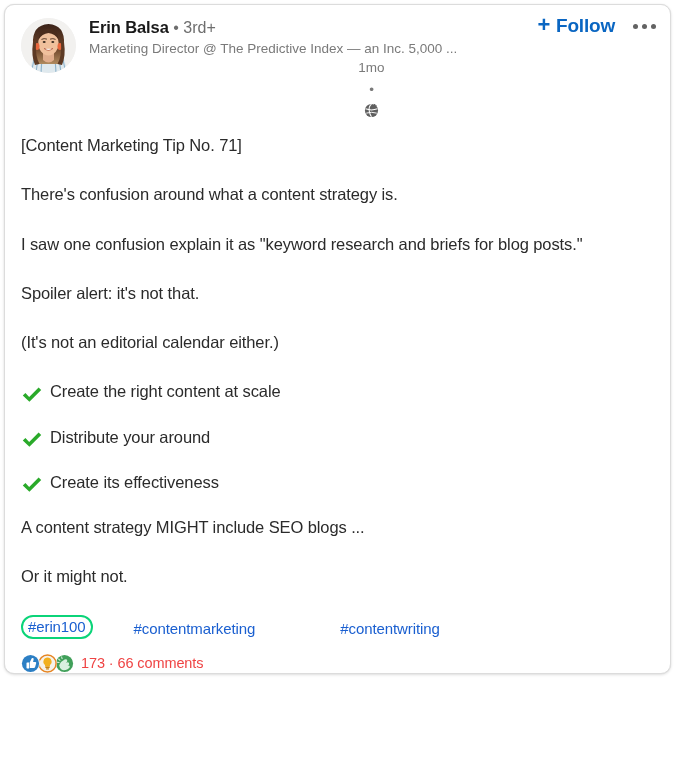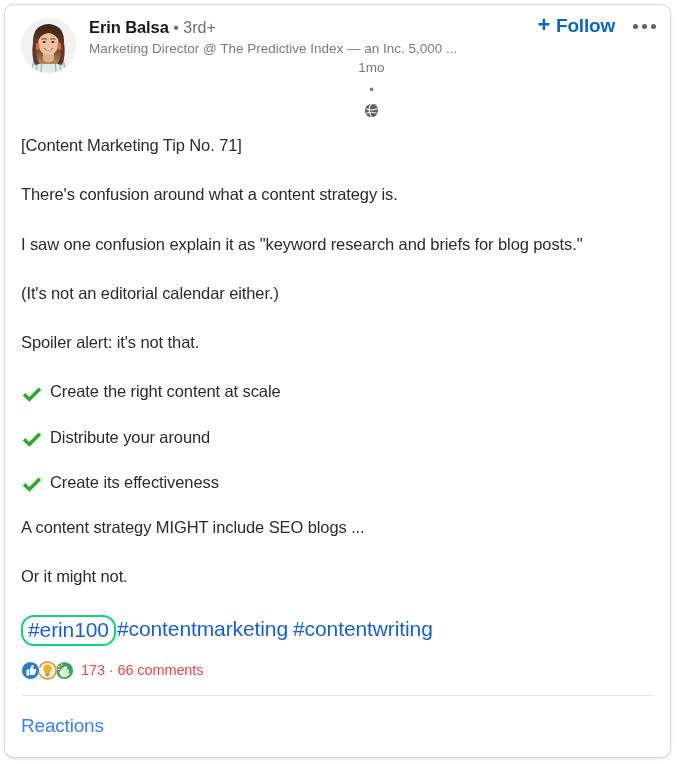--- a/index.html
+++ b/index.html
@@ -13,21 +13,21 @@
     overflow: hidden;
     font-family: "Liberation Sans", sans-serif;
     -webkit-font-smoothing: antialiased;
   }
 
   .post-card {
     position: absolute;
     left: 4px;
     top: 4px;
     width: 667px;
-    height: 754px;
+    height: 670px;
     background: #ffffff;
     border: 1px solid #dcdcdc;
     border-radius: 10px;
     box-sizing: border-box;
     box-shadow: 0 1px 3px rgba(0,0,0,0.13), 0 0 1px rgba(0,0,0,0.10);
     overflow: hidden;
   }
 
   
   .post-header {
@@ -165,26 +165,27 @@
     margin-right: 7px;
     line-height: 0;
     position: relative;
     top: 2px;
   }
   .check-icon svg { display: block; }
   .bullet-text { flex: 1 1 auto; }
 
   .hashtags {
     margin: 0 0 9px 0;
-    font-size: 21px;
+    font-size: 15px;
     line-height: 1.35;
     letter-spacing: -0.1px;
     display: flex;
-    align-items: flex-start;
+    align-items: flex-end;
     flex-wrap: wrap;
+    gap: 40px;
   }
   .hashtag {
     color: #1a5fd0;
     text-decoration: none;
     cursor: pointer;
   }
   .hashtag-highlight {
     border: 2px solid #0bd479;
     border-radius: 13px;
     padding: 1px 5px 2px 5px;
@@ -330,22 +331,22 @@
         <span></span>
       </div>
     </div>
   </div>
 
   <div class="post-body">
 
     <p class="para">[Content Marketing Tip No. 71]</p>
     <p class="para">There's confusion around what a content strategy is.</p>
     <p class="para">I saw one confusion explain it as "keyword research and briefs for blog posts."</p>
+    <p class="para">Spoiler alert: it's not that.</p>
     <p class="para">(It's not an editorial calendar either.)</p>
-    <p class="para">Spoiler alert: it's not that.</p>
 
     <div class="bullet-row">
       <span class="check-icon">
         <svg viewBox="0 0 22 20" width="22" height="20" xmlns="http://www.w3.org/2000/svg" aria-hidden="true">
           <path d="M1.8 10.4 L4.4 8.0 L8.2 12.0 L17.6 2.4 L20.2 5.0 L8.4 16.8 Z" fill="#2aaa2a"></path>
         </svg>
       </span>
       <span class="bullet-text">Create the right content at scale</span>
     </div>
 

